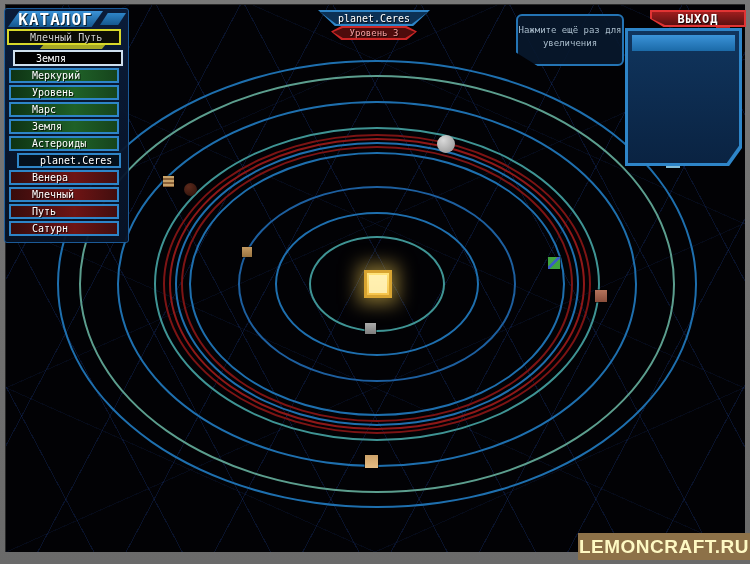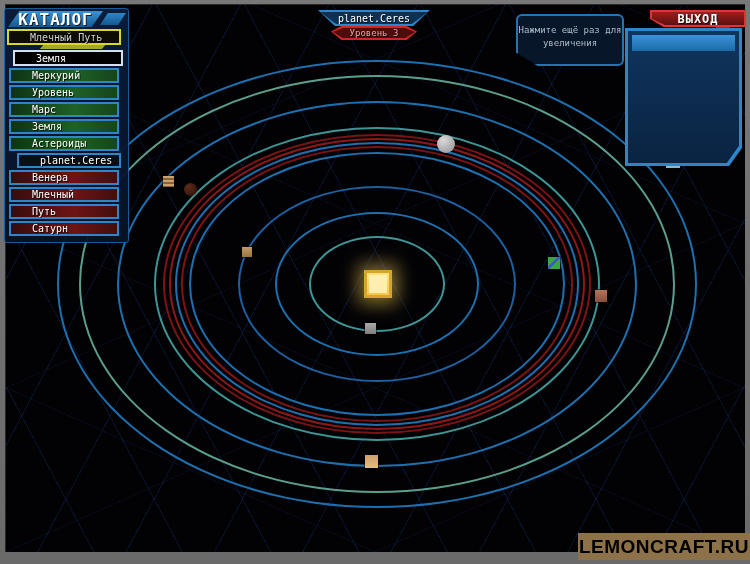--- a/index.html
+++ b/index.html
@@ -75,21 +75,21 @@
   
   #panel{left:625px;top:28px;width:117px;height:138px;background:#2e85c8;
     clip-path:polygon(0 0,100% 0,100% 87%,89% 100%,0 100%);}
   #panel .inner{inset:3px;background:linear-gradient(180deg,#10355e,#0a2342);
     clip-path:polygon(0 0,100% 0,100% 87%,89% 100%,0 100%);display:block;}
   #panel-header{position:absolute;left:4px;top:4px;right:4px;height:16px;
     background:linear-gradient(180deg,#3b93d8,#1b6aa8);}
   
   #watermark{position:absolute;left:578px;top:533px;width:172px;height:27px;
     background:#8d7148;display:flex;align-items:center;justify-content:center;
-    font-family:"Liberation Sans",sans-serif;font-weight:bold;font-size:19px;color:#000000;
+    font-family:"Liberation Sans",sans-serif;font-weight:bold;font-size:19px;color:#fef9c3;
     letter-spacing:.5px;}
 </style>
 </head>
 <body>
 
 <div id="frame">
 
   <div id="map">
     <div style="position:absolute;inset:0;">
         <div class="orbit" style="left: 304px; top: 232px; width: 132px; height: 92px; border-color: rgb(63, 148, 148);"></div>

